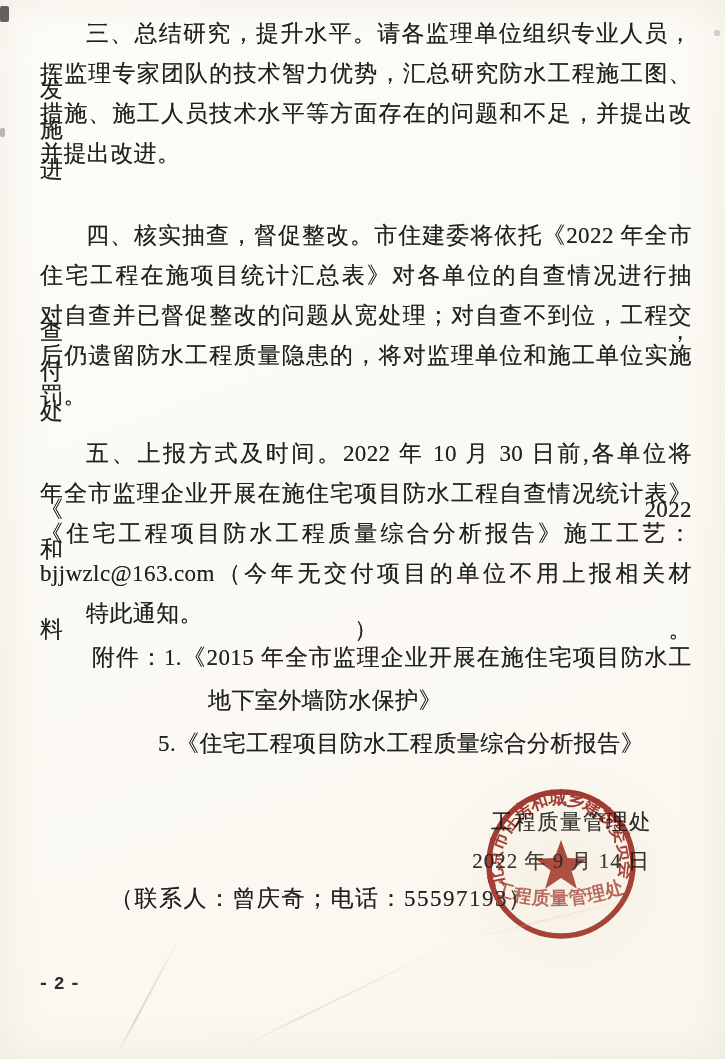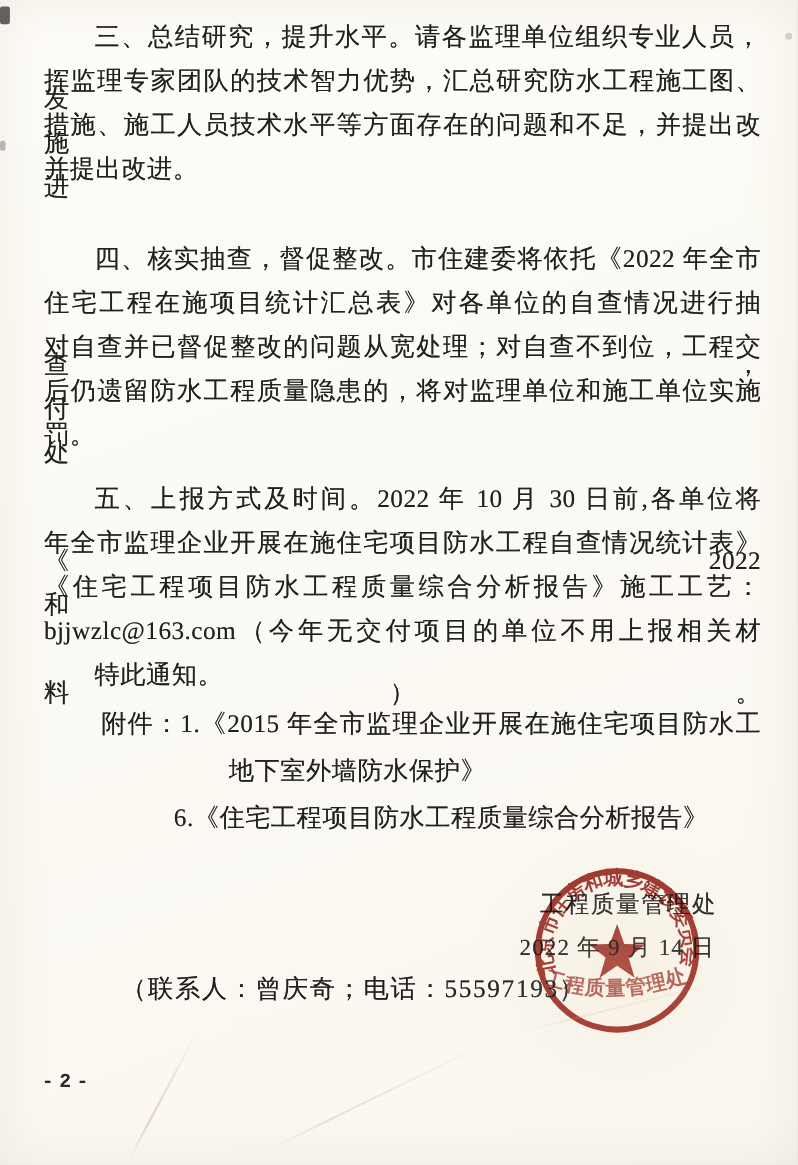--- a/index.html
+++ b/index.html
@@ -97,21 +97,21 @@
     <div class="line fill indent">五、上报方式及时间。2022 年 10 月 30 日前,各单位将《2022</div>
     <div class="line fill">年全市监理企业开展在施住宅项目防水工程自查情况统计表》和</div>
     <div class="line fill">《住宅工程项目防水工程质量综合分析报告》施工工艺：</div>
     <div class="line fill">bjjwzlc@163.com（今年无交付项目的单位不用上报相关材料）。</div>
     <div class="line indent">特此通知。</div>
   </div>
 
   <div class="para attach">
     <div class="line fill attach-l1">附件：1.《2015 年全市监理企业开展在施住宅项目防水工</div>
     <div class="line attach-l2">地下室外墙防水保护》</div>
-    <div class="line attach-l3">6.《住宅工程项目防水工程质量综合分析报告》</div>
+    <div class="line attach-l3">5.《住宅工程项目防水工程质量综合分析报告》</div>
   </div>
 
   <div class="sig-dept">工程质量管理处</div>
   <div class="sig-date">2022 年 9 月 14 日</div>
   <div class="contact">（联系人：曾庆奇；电话：55597193）</div>
 
   <svg class="seal" viewBox="0 0 170 170" aria-hidden="true">
     <defs>
       <path id="ringPath" d="M 28.8 106.1 A 60 60 0 1 1 141.2 106.1"></path>
       <path id="innerPath" d="M 16 115 Q 85 138 154 111"></path>

